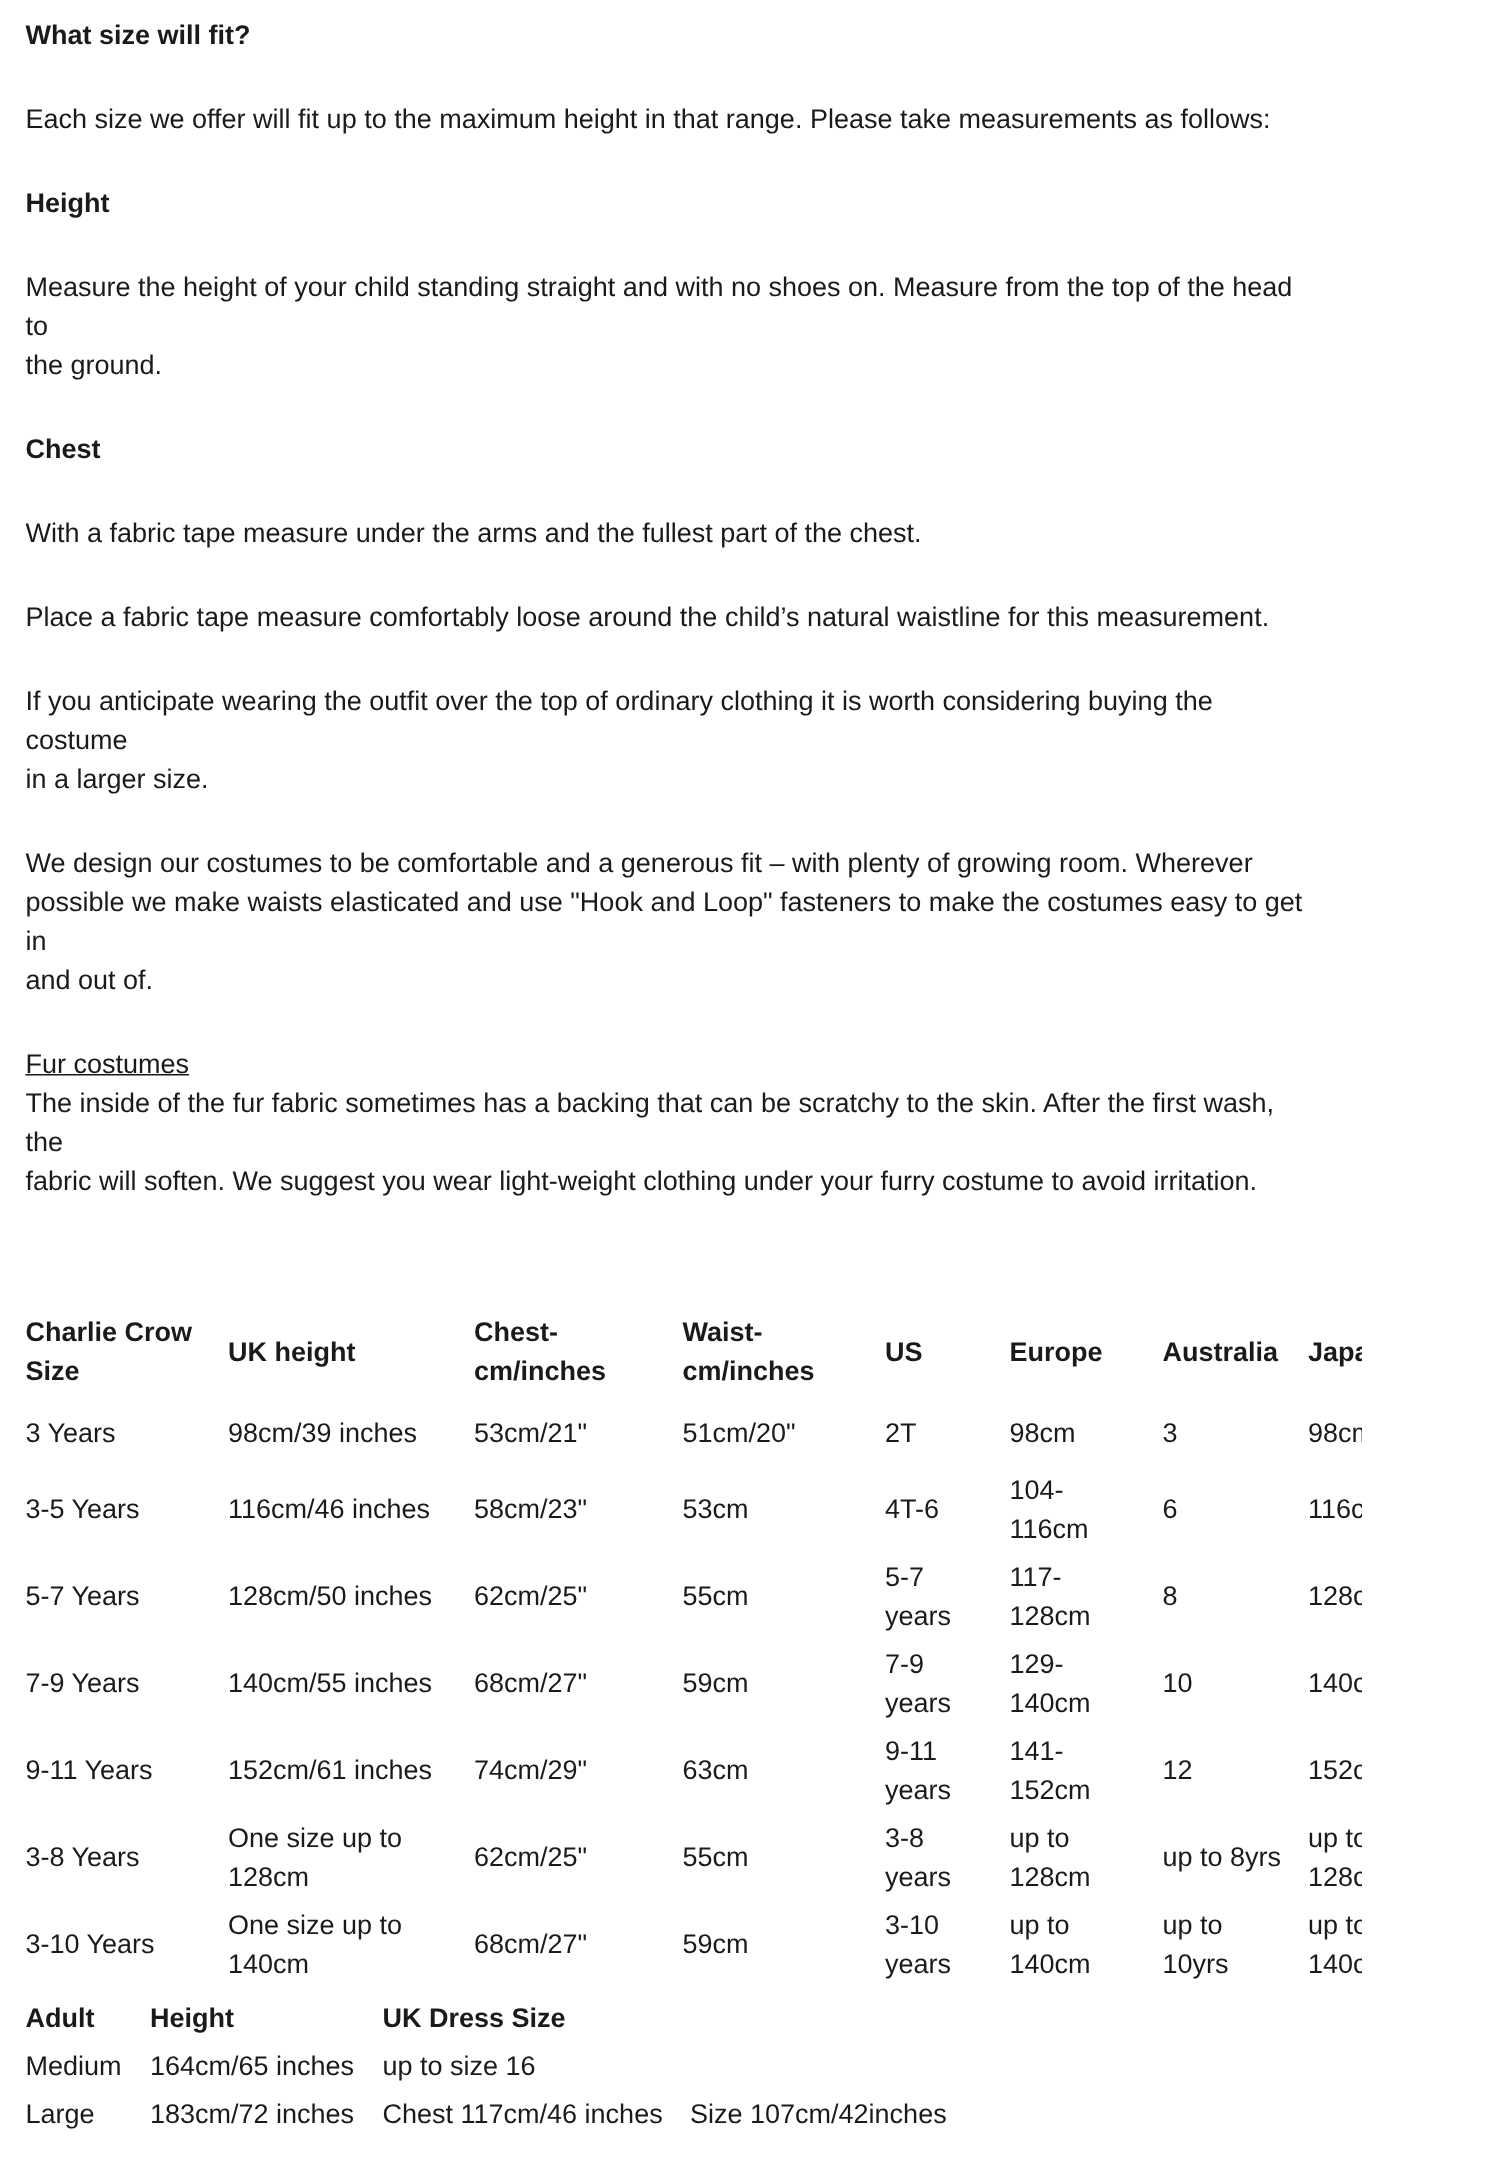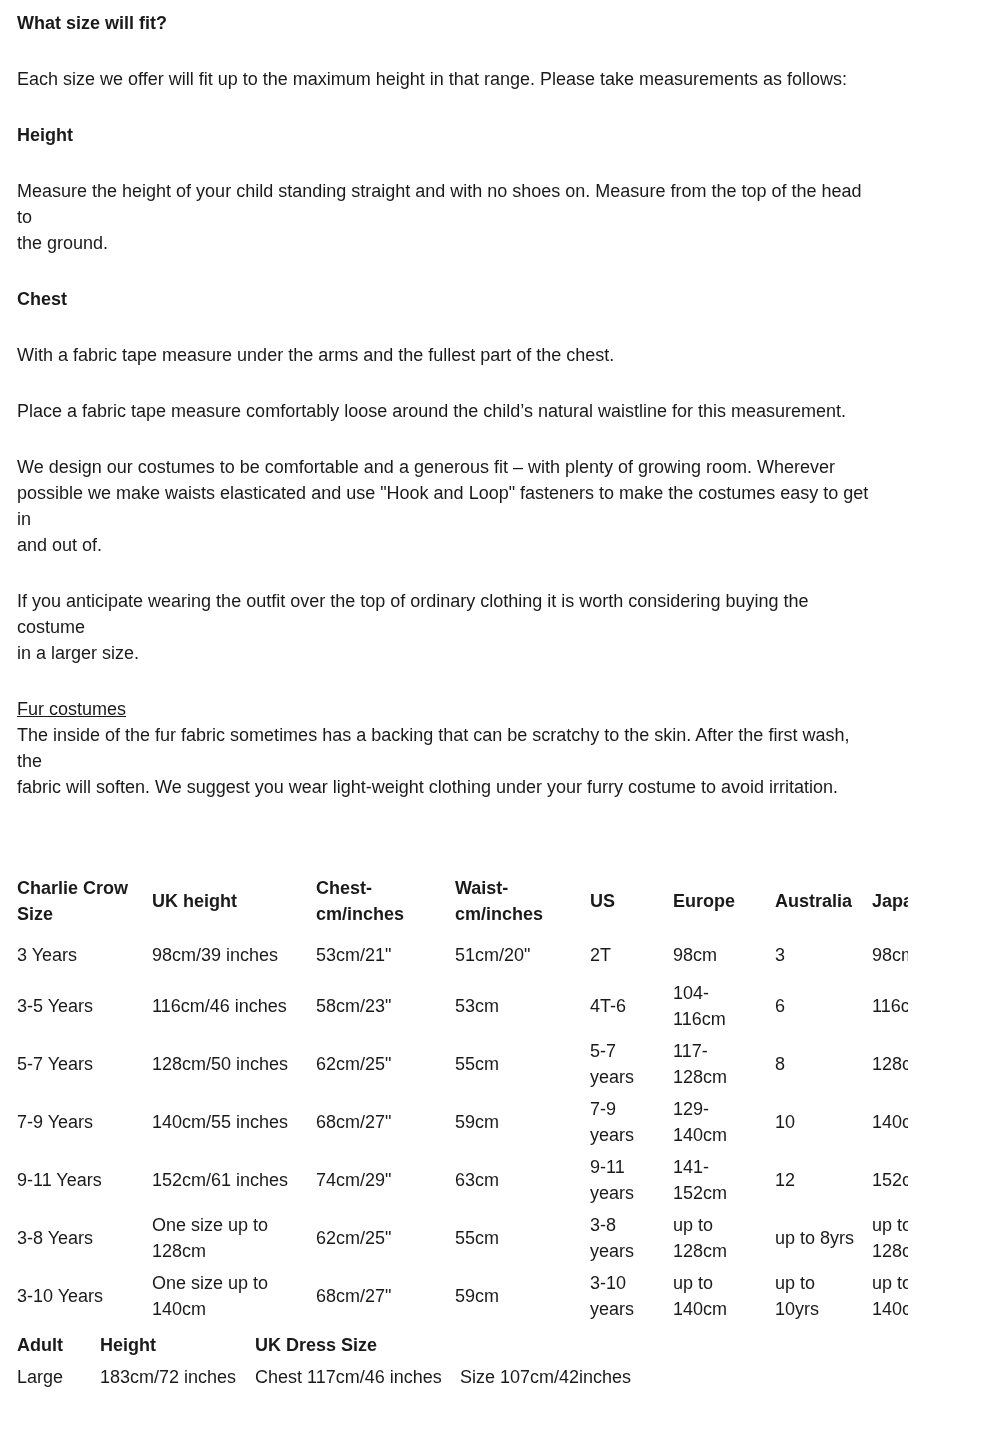--- a/index.html
+++ b/index.html
@@ -65,26 +65,26 @@
 
   <p class="para heading">Height</p>
   <p class="para">Measure the height of your child standing straight and with no shoes on. Measure from the top of the head to
 the ground.</p>
 
   <p class="para heading">Chest</p>
   <p class="para">With a fabric tape measure under the arms and the fullest part of the chest.</p>
 
   <p class="para">Place a fabric tape measure comfortably loose around the child’s natural waistline for this measurement.</p>
 
+  <p class="para">If you anticipate wearing the outfit over the top of ordinary clothing it is worth considering buying the costume
+in a larger size.</p>
+
   <p class="para">We design our costumes to be comfortable and a generous fit – with plenty of growing room. Wherever
 possible we make waists elasticated and use "Hook and Loop" fasteners to make the costumes easy to get in
 and out of.</p>
-
-  <p class="para">If you anticipate wearing the outfit over the top of ordinary clothing it is worth considering buying the costume
-in a larger size.</p>
 
   <p class="para underlined">Fur costumes</p>
   <p class="para no-gap">The inside of the fur fabric sometimes has a backing that can be scratchy to the skin. After the first wash, the
 fabric will soften. We suggest you wear light-weight clothing under your furry costume to avoid irritation.</p>
 
   <table class="size-table">
     <colgroup>
       <col style="width:135px">
         <col style="width:164px">
         <col style="width:139px">
@@ -209,20 +209,26 @@
     <thead>
       <tr>
         <th>Adult</th>
         <th>Height</th>
         <th>UK Dress Size</th>
         <th></th>
       </tr>
     </thead>
     <tbody>
       <tr>
+        <td>Medium</td>
+        <td>164cm/65 inches</td>
+        <td>up to size 16</td>
+        <td></td>
+      </tr>
+      <tr>
         <td>Large</td>
         <td>183cm/72 inches</td>
         <td>Chest 117cm/46 inches</td>
         <td>Size 107cm/42inches</td>
       </tr>
     </tbody>
   </table>
 
 </div>
 

